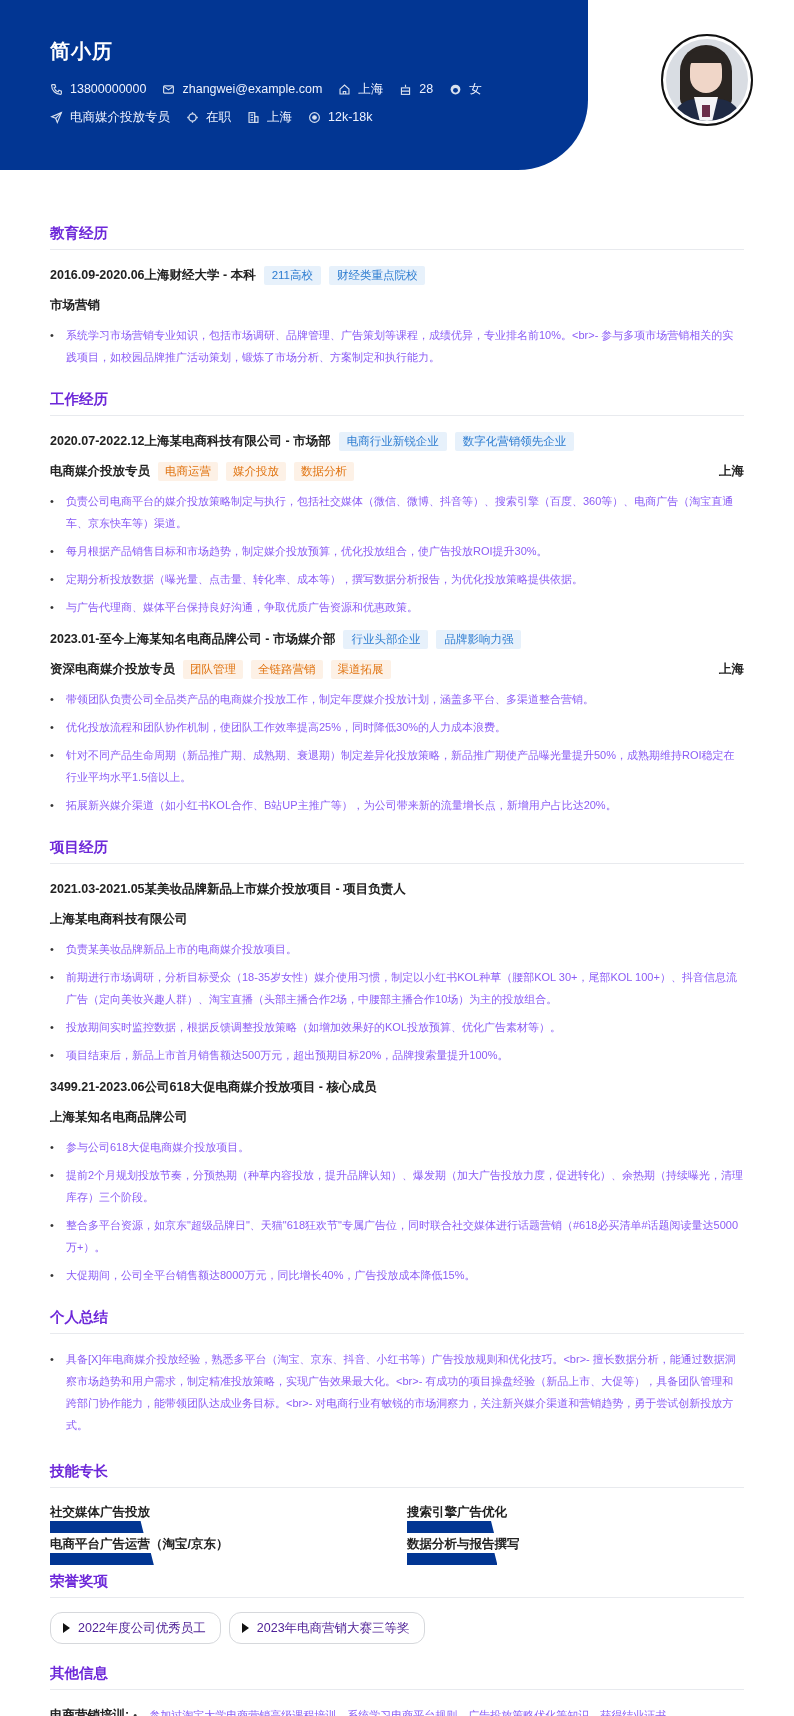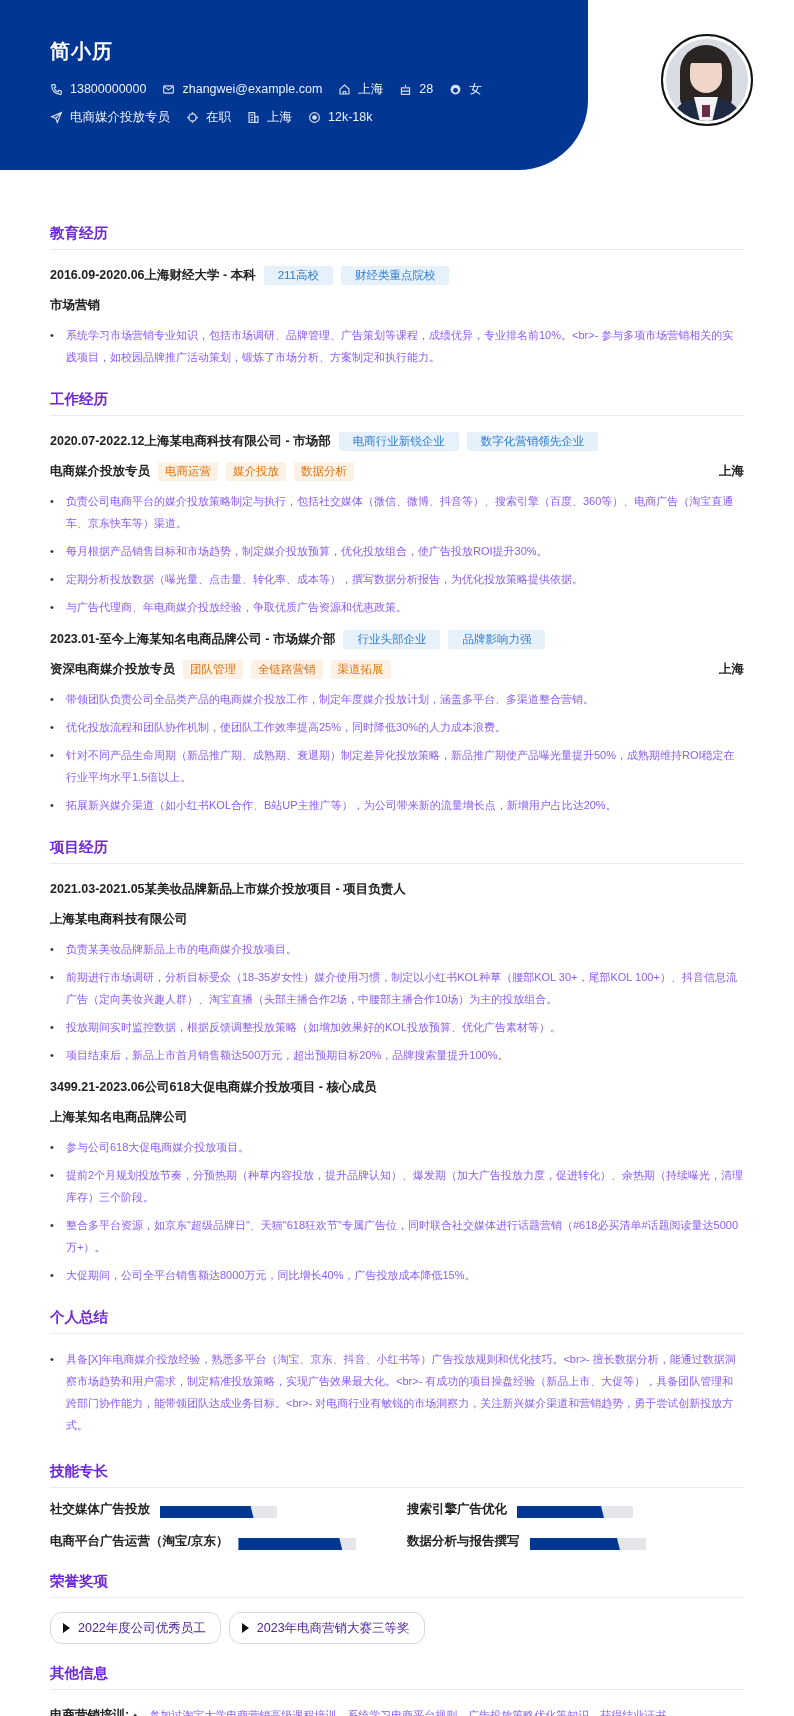--- a/index.html
+++ b/index.html
@@ -28,33 +28,33 @@
   
   .content { padding: 0 50px; }
   .section { margin-top: 22px; }
   .section:first-child { margin-top: 20px; }
   .section-title { color: #6d28d9; font-size: 14.5px; font-weight: bold; padding-bottom: 6px; border-bottom: 1px solid #e8eaee; margin-bottom: 14px; }
 
   .entry { margin-bottom: 10px; }
   .entry-head { display: flex; justify-content: flex-start; align-items: center; height: 22px; margin-bottom: 8px; }
   .date { font-weight: bold; font-size: 12.5px; color: #222; }
   .org { display: flex; align-items: center; font-weight: bold; font-size: 12.5px; }
-  .tag-blue { display: inline-block; background: #e7f1fb; color: #2e7dd1; font-weight: normal; font-size: 11.5px; padding: 2px 14px; margin-left: 8px; border-radius: 2px; }
+  .tag-blue { display: inline-block; background: #e7f1fb; color: #2e7dd1; font-weight: normal; font-size: 11.5px; padding: 2px 8px; margin-left: 8px; border-radius: 2px; }
   .tag-orange { display: inline-block; background: #fdf1e6; color: #e0730f; font-weight: normal; font-size: 11.5px; padding: 2px 7px; margin-left: 8px; border-radius: 2px; }
   .sub-row { display: flex; justify-content: space-between; align-items: center; height: 22px; margin-bottom: 8px; }
   .sub-title { font-weight: bold; font-size: 12.5px; display: flex; align-items: center; }
   .sub-right { font-weight: bold; font-size: 12.5px; }
 
   ul.bullets { list-style: none; }
   ul.bullets li { position: relative; padding-left: 16px; line-height: 22px; margin-bottom: 6px; font-size: 11px; color: #8b5cf6; }
   ul.bullets li::before { content: "•"; position: absolute; left: 0; top: 0; color: #333; }
 
   
   .skills { display: grid; grid-template-columns: 1fr 1fr; row-gap: 18px; column-gap: 20px; padding-top: 2px; }
-  .skill { display: flex; align-items: flex-end; height: 14px; }
+  .skill { display: flex; align-items: flex-start; height: 14px; flex-direction: column; }
   .skill-label { font-weight: bold; font-size: 12.5px; margin-right: 10px; white-space: nowrap; }
   .skill-bar { position: relative; height: 12px; background: #e4e6ea; }
   .skill-fill { position: absolute; left: 0; top: 0; height: 12px; background: #023693; clip-path: polygon(0 0, calc(100% - 3px) 0, 100% 100%, 0 100%); }
 
   
   .awards { display: flex; }
   .award { display: flex; align-items: center; border: 1px solid #d6d8dc; border-radius: 12px; padding: 0 14px 0 12px; height: 32px; margin-right: 8px; font-size: 12.5px; color: #4c1d95; }
   .award .tri { width: 0; height: 0; border-top: 5px solid transparent; border-bottom: 5px solid transparent; border-left: 7px solid #111; margin-right: 8px; }
 
   
@@ -208,21 +208,21 @@
             <span class="tag-orange">电商运营</span>
             <span class="tag-orange">媒介投放</span>
             <span class="tag-orange">数据分析</span>
           </span>
           <span class="sub-right">上海</span>
         </div>
         <ul class="bullets">
           <li>负责公司电商平台的媒介投放策略制定与执行，包括社交媒体（微信、微博、抖音等）、搜索引擎（百度、360等）、电商广告（淘宝直通车、京东快车等）渠道。</li>
           <li>每月根据产品销售目标和市场趋势，制定媒介投放预算，优化投放组合，使广告投放ROI提升30%。</li>
           <li>定期分析投放数据（曝光量、点击量、转化率、成本等），撰写数据分析报告，为优化投放策略提供依据。</li>
-          <li>与广告代理商、年电商媒介投放经验，争取优质广告资源和优惠政策。</li>
+          <li>与广告代理商、媒体平台保持良好沟通，争取优质广告资源和优惠政策。</li>
         </ul>
       </div>
 
       <div class="entry">
         <div class="entry-head">
           <span class="date">2023.01-至今</span>
           <span class="org">
             <span>上海某知名电商品牌公司 - 市场媒介部</span>
             <span class="tag-blue">行业头部企业</span>
             <span class="tag-blue">品牌影响力强</span>

